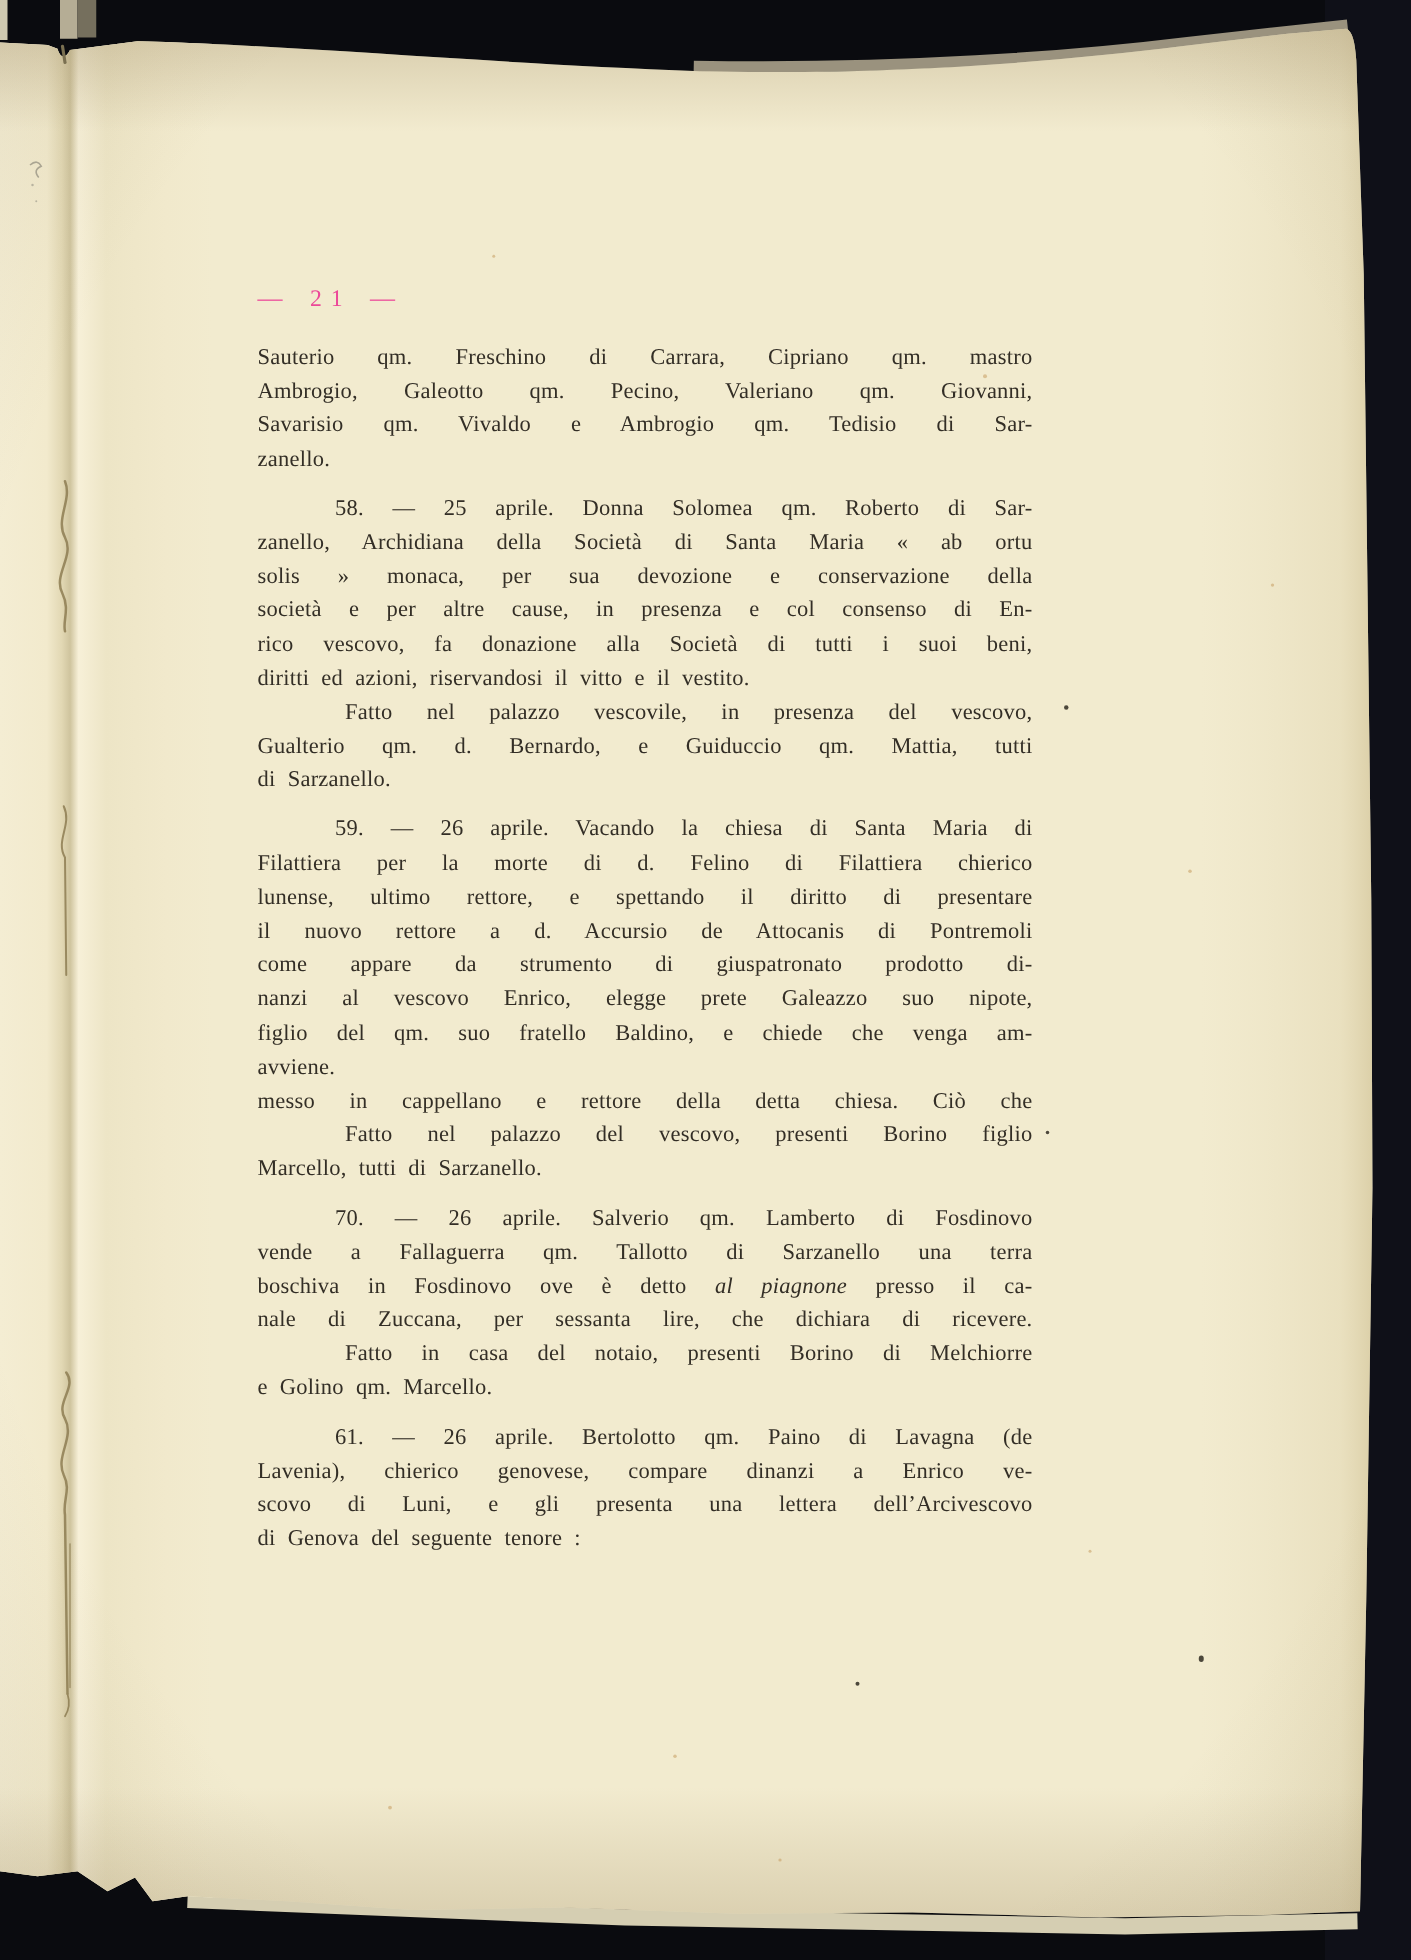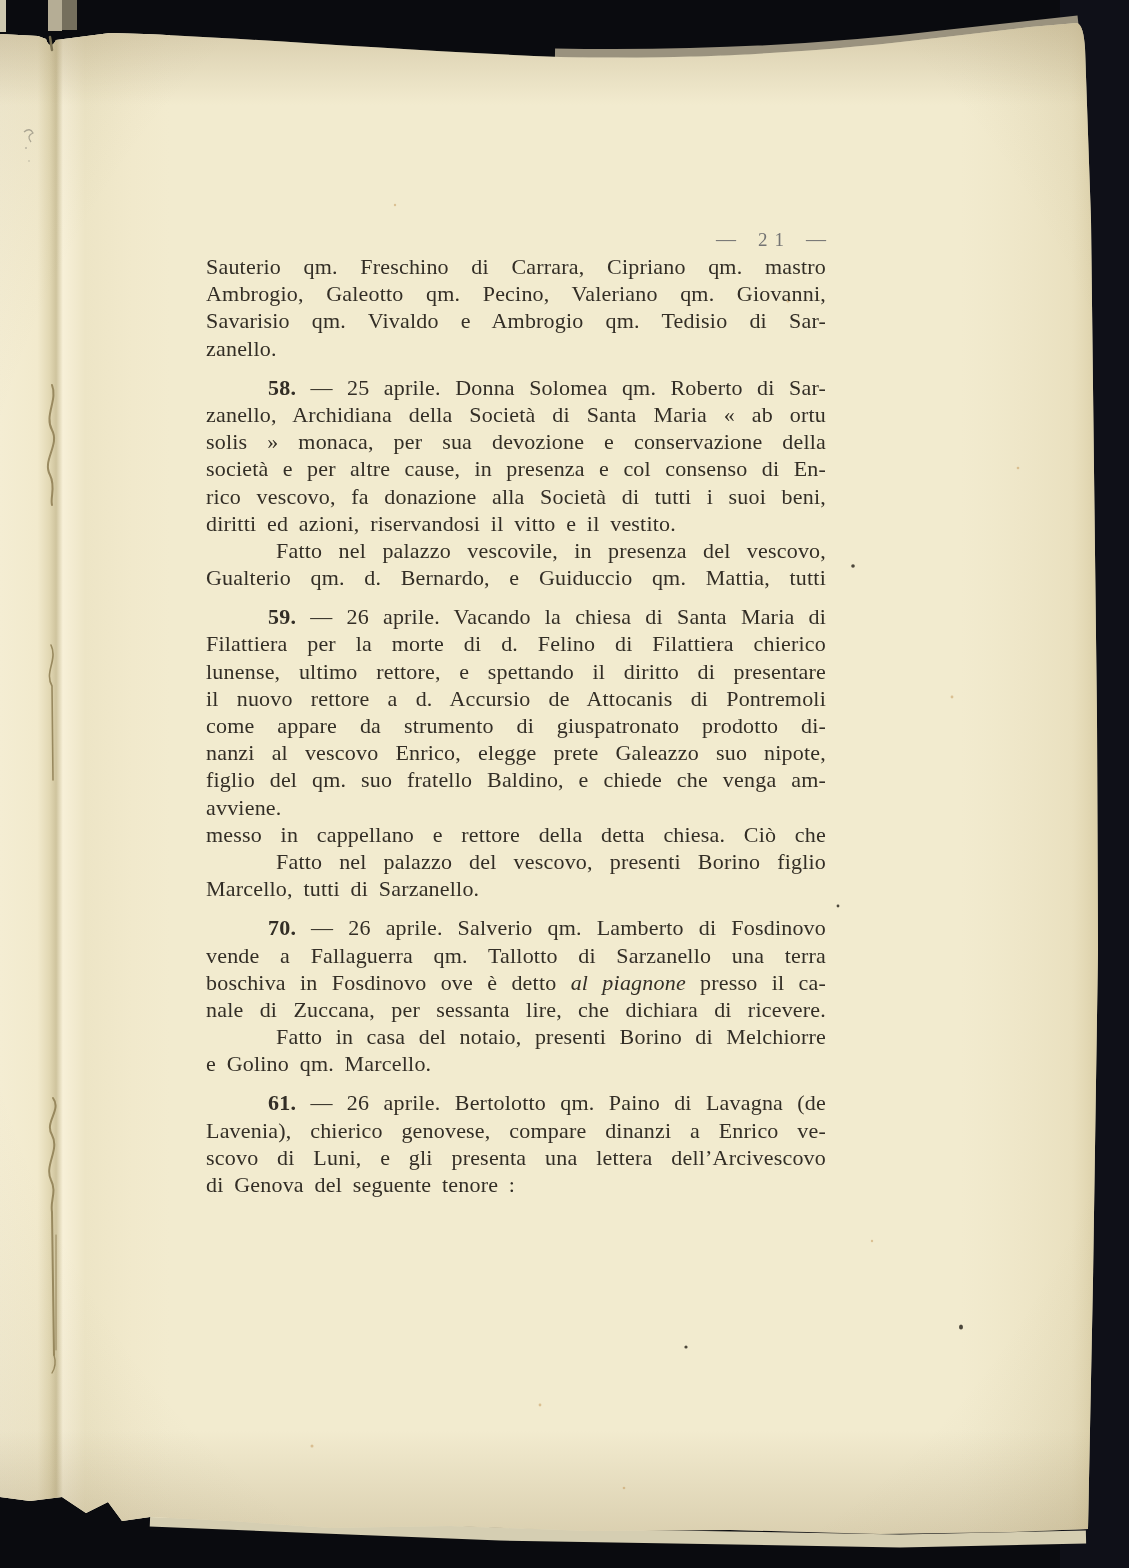--- a/index.html
+++ b/index.html
@@ -13,36 +13,36 @@
     background:var(--bg);
     font-family:"Liberation Serif", serif;
   }
   #scene-svg{position:absolute;top:0;left:0;}
   #textlayer{
     position:absolute;left:206px;top:226px;width:620px;
     color:var(--ink);
     -webkit-font-smoothing:antialiased;
   }
   .pageheader{
-    text-align:right;font-size:20px;height:27px;line-height:27px;
-    color:#737373;
+    text-align:left;font-size:20px;height:27px;line-height:27px;
+    margin-bottom:19px;color:#ec4899;
   }
   .pageheader .dash{letter-spacing:0;}
   .pageheader .pn{letter-spacing:7px;margin-left:22px;margin-right:15px;font-size:19px;}
   .line{
-    font-size:22px;line-height:27.2px;height:27.2px;overflow:hidden;
+    font-size:18px;line-height:27.2px;height:27.2px;overflow:hidden;
     text-align:justify;text-align-last:justify;
     letter-spacing:0.2px;word-spacing:1.5px;white-space:normal;
   }
   .line.last{text-align-last:left;word-spacing:5px;}
   .para{margin:0;}
   .para.entry{margin-top:12px;}
   .para.entry .line:first-child{text-indent:62px;}
   .para.fatto .line:first-child{text-indent:70px;}
-  .num{font-weight:bold;}
+  .num{font-weight:normal;}
   .line i{font-style:italic;}
 </style>
 </head>
 <body>
 
 <svg id="scene-svg" width="1129" height="1568" viewBox="0 0 1129 1568">
   <defs>
     <linearGradient id="ggrad" x1="0" y1="0" x2="170" y2="0" gradientUnits="userSpaceOnUse">
       <stop offset="0" stop-color="#f4edd3"></stop>
       <stop offset="0.22" stop-color="#f2eacd"></stop>
@@ -152,20 +152,21 @@
         <div class="line"><span class="num">58.</span> <span>— 25 aprile. Donna Solomea qm. Roberto di Sar-</span></div>
         <div class="line"><span>zanello, Archidiana della Società di Santa Maria « ab ortu</span></div>
         <div class="line"><span>solis » monaca, per sua devozione e conservazione della</span></div>
         <div class="line"><span>società e per altre cause, in presenza e col consenso di En-</span></div>
         <div class="line"><span>rico vescovo, fa donazione alla Società di tutti i suoi beni,</span></div>
         <div class="line last"><span>diritti ed azioni, riservandosi il vitto e il vestito.</span></div>
       </div>
       <div class="para fatto">
         <div class="line"><span>Fatto nel palazzo vescovile, in presenza del vescovo,</span></div>
         <div class="line"><span>Gualterio qm. d. Bernardo, e Guiduccio qm. Mattia, tutti</span></div>
+        <div class="line last"><span>di Sarzanello.</span></div>
       </div>
       <div class="para entry">
         <div class="line"><span class="num">59.</span> <span>— 26 aprile. Vacando la chiesa di Santa Maria di</span></div>
         <div class="line"><span>Filattiera per la morte di d. Felino di Filattiera chierico</span></div>
         <div class="line"><span>lunense, ultimo rettore, e spettando il diritto di presentare</span></div>
         <div class="line"><span>il nuovo rettore a d. Accursio de Attocanis di Pontremoli</span></div>
         <div class="line"><span>come appare da strumento di giuspatronato prodotto di-</span></div>
         <div class="line"><span>nanzi al vescovo Enrico, elegge prete Galeazzo suo nipote,</span></div>
         <div class="line"><span>figlio del qm. suo fratello Baldino, e chiede che venga am-</span></div>
         <div class="line last"><span>avviene.</span></div>

